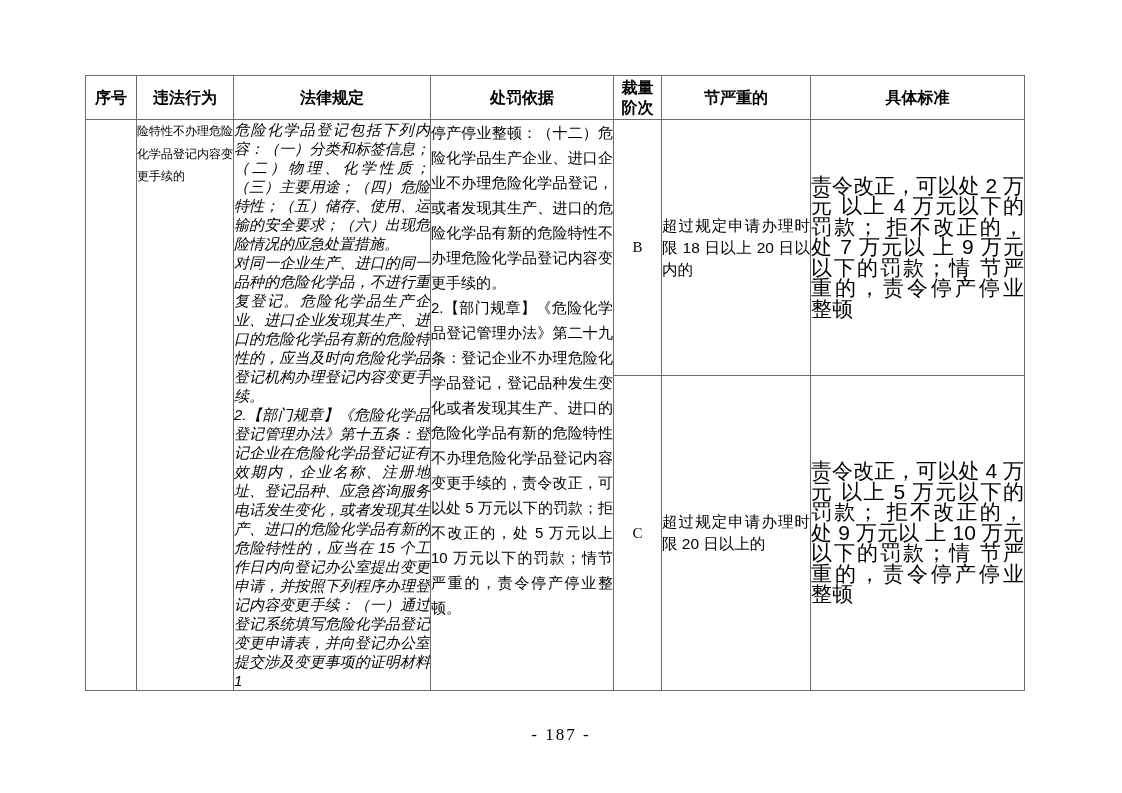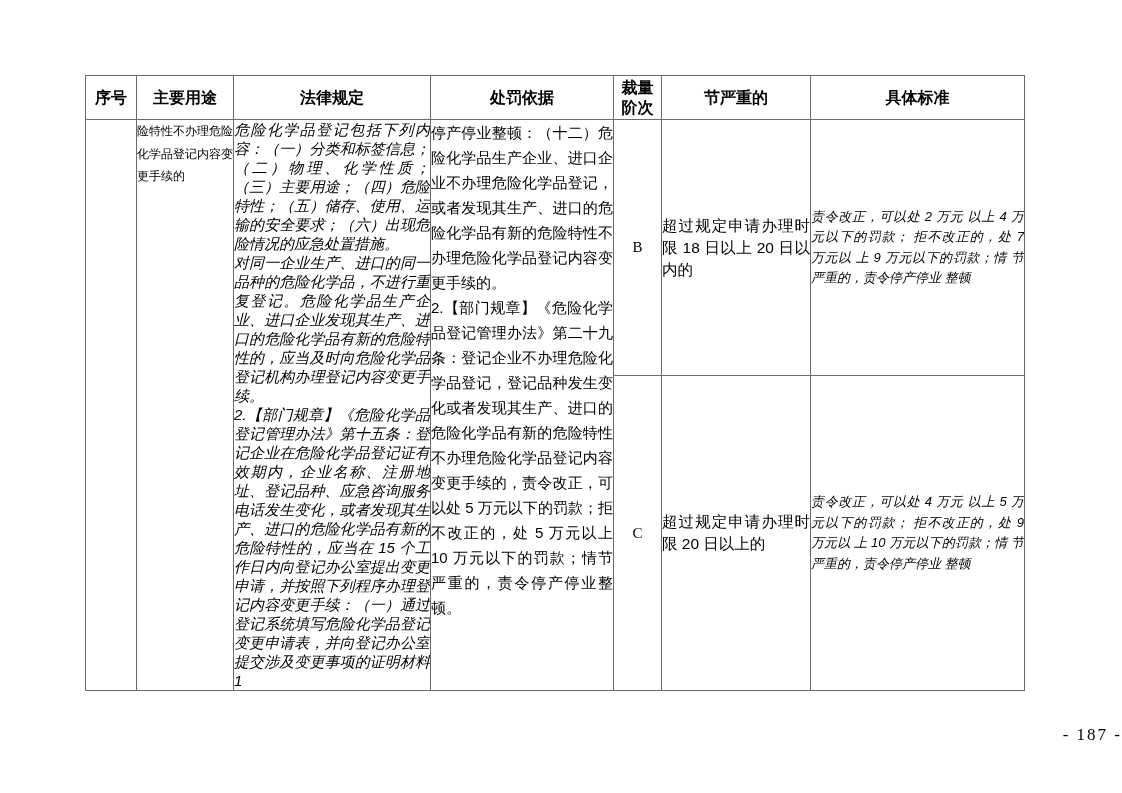--- a/index.html
+++ b/index.html
@@ -79,32 +79,31 @@
   }
   td.c6 {
     vertical-align: middle;
     font-size: 15.5px;
     line-height: 22px;
     padding: 2px 9px 2px 11px;
     text-align: justify;
   }
   td.c7 {
     vertical-align: middle;
-    font-size: 13px;
+    font-size: 21px;
     line-height: 20.5px;
     padding: 2px 10px 2px 10px;
     text-align: justify;
-    font-style: italic;
   }
   .page-number {
     position: absolute;
     left: 0;
     top: 725px;
     width: 1122px;
-    text-align: right;
+    text-align: center;
     font-size: 17px;
     font-family: "Liberation Serif", serif;
     letter-spacing: 2px;
   }
 </style>
 </head>
 <body>
 
 <div class="page">
 
@@ -114,21 +113,21 @@
       <col style="width:97px">
       <col style="width:197px">
       <col style="width:183px">
       <col style="width:48px">
       <col style="width:149px">
       <col style="width:214px">
     </colgroup>
     <thead>
       <tr>
         <th>序号</th>
-        <th>主要用途</th>
+        <th>违法行为</th>
         <th>法律规定</th>
         <th>处罚依据</th>
         <th>裁量阶次</th>
         <th>节严重的</th>
         <th>具体标准</th>
       </tr>
     </thead>
     <tbody>
       <tr class="tier-row-b">
         <td class="c1" rowspan="2"></td>

